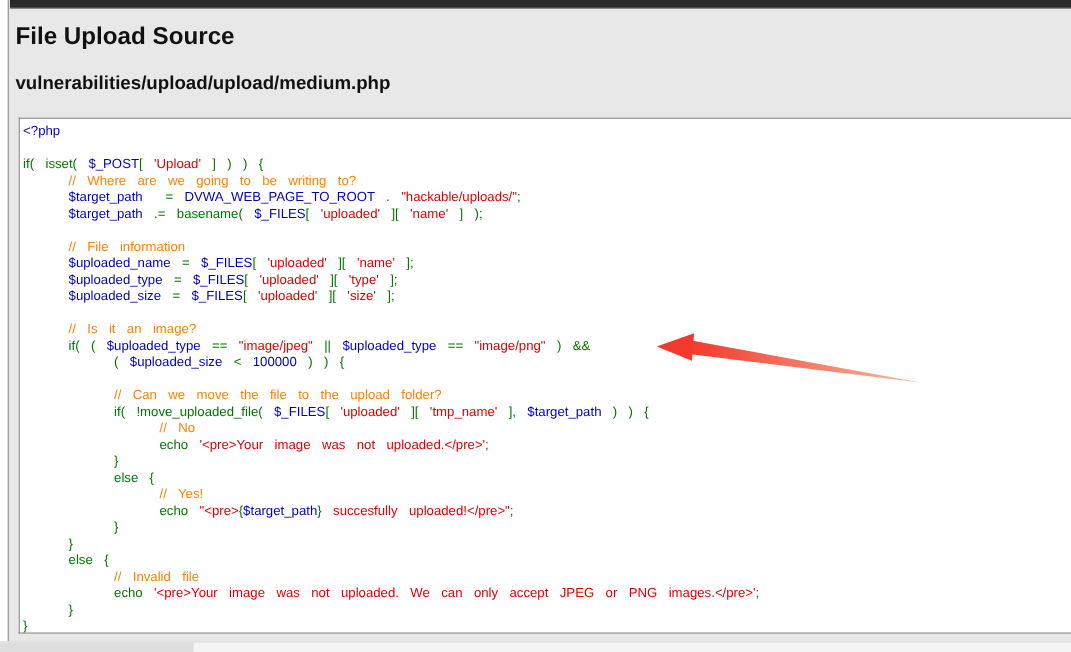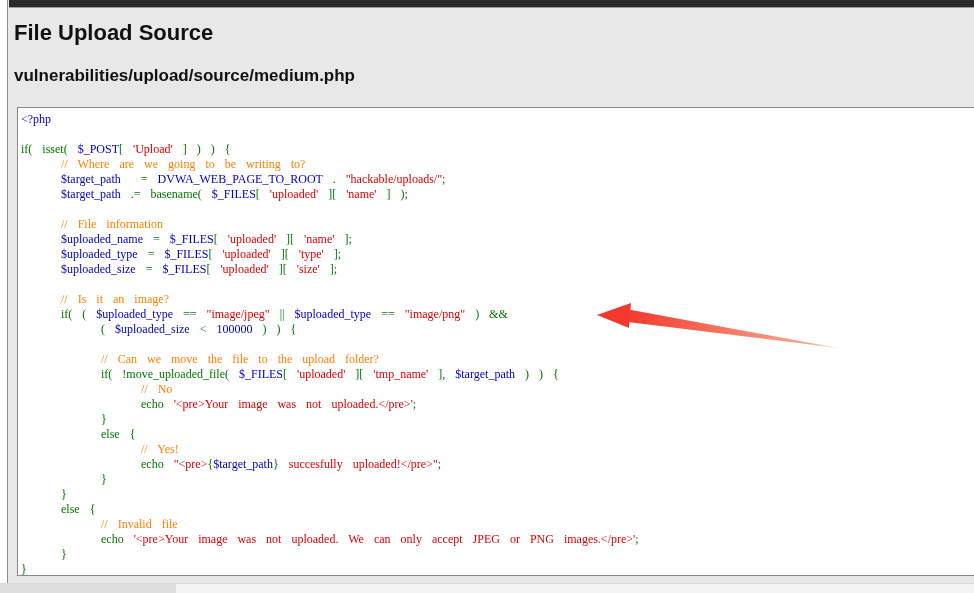--- a/index.html
+++ b/index.html
@@ -36,21 +36,21 @@
   .code-box {
     position: absolute; left: 17px; top: 107px;
     width: 957px; height: 469px;
     background: #ffffff;
     border: 1px solid #888888;
     border-right: none;
     padding: 4px 0 0 3px;
     overflow: hidden;
   }
   .code-block {
-    font-family: Liberation Serif, serif;
+    font-family: Liberation Sans, sans-serif;
     font-size: 12px;
     line-height: 15px;
     white-space: pre;
     word-spacing: 7px;
   }
   .code-block div { height: 15px; }
   .annotation-arrow-svg {
     position: absolute; left: 560px; top: 293px;
     width: 300px; height: 70px;
     pointer-events: none;
@@ -67,21 +67,21 @@
     background: #dedede;
   }
 </style>
 </head>
 <body>
 
 <div class="left-strip"></div>
 <div class="top-bar"></div>
 
 <h1 class="page-title">File Upload Source</h1>
-<h2 class="source-path">vulnerabilities/upload/source/medium.php</h2>
+<h2 class="source-path">vulnerabilities/upload/upload/medium.php</h2>
 
 <div class="code-box">
   <div class="code-block"><div><span style="color: rgb(0, 0, 187);">&lt;?php</span></div><div>&nbsp;</div><div><span style="color: rgb(0, 119, 0);">if( isset( </span><span style="color: rgb(0, 0, 187);">$_POST</span><span style="color: rgb(0, 119, 0);">[ </span><span style="color: rgb(221, 0, 0);">'Upload'</span><span style="color: rgb(0, 119, 0);"> ] ) ) {</span></div><div><span style="color: rgb(255, 128, 0);">    // Where are we going to be writing to?</span></div><div><span style="color: rgb(0, 0, 187);">    $target_path</span><span style="color: rgb(0, 119, 0);">  = </span><span style="color: rgb(0, 0, 187);">DVWA_WEB_PAGE_TO_ROOT</span><span style="color: rgb(0, 119, 0);"> . </span><span style="color: rgb(221, 0, 0);">"hackable/uploads/"</span><span style="color: rgb(0, 119, 0);">;</span></div><div><span style="color: rgb(0, 0, 187);">    $target_path</span><span style="color: rgb(0, 119, 0);"> .= basename( </span><span style="color: rgb(0, 0, 187);">$_FILES</span><span style="color: rgb(0, 119, 0);">[ </span><span style="color: rgb(221, 0, 0);">'uploaded'</span><span style="color: rgb(0, 119, 0);"> ][ </span><span style="color: rgb(221, 0, 0);">'name'</span><span style="color: rgb(0, 119, 0);"> ] );</span></div><div>&nbsp;</div><div><span style="color: rgb(255, 128, 0);">    // File information</span></div><div><span style="color: rgb(0, 0, 187);">    $uploaded_name</span><span style="color: rgb(0, 119, 0);"> = </span><span style="color: rgb(0, 0, 187);">$_FILES</span><span style="color: rgb(0, 119, 0);">[ </span><span style="color: rgb(221, 0, 0);">'uploaded'</span><span style="color: rgb(0, 119, 0);"> ][ </span><span style="color: rgb(221, 0, 0);">'name'</span><span style="color: rgb(0, 119, 0);"> ];</span></div><div><span style="color: rgb(0, 0, 187);">    $uploaded_type</span><span style="color: rgb(0, 119, 0);"> = </span><span style="color: rgb(0, 0, 187);">$_FILES</span><span style="color: rgb(0, 119, 0);">[ </span><span style="color: rgb(221, 0, 0);">'uploaded'</span><span style="color: rgb(0, 119, 0);"> ][ </span><span style="color: rgb(221, 0, 0);">'type'</span><span style="color: rgb(0, 119, 0);"> ];</span></div><div><span style="color: rgb(0, 0, 187);">    $uploaded_size</span><span style="color: rgb(0, 119, 0);"> = </span><span style="color: rgb(0, 0, 187);">$_FILES</span><span style="color: rgb(0, 119, 0);">[ </span><span style="color: rgb(221, 0, 0);">'uploaded'</span><span style="color: rgb(0, 119, 0);"> ][ </span><span style="color: rgb(221, 0, 0);">'size'</span><span style="color: rgb(0, 119, 0);"> ];</span></div><div>&nbsp;</div><div><span style="color: rgb(255, 128, 0);">    // Is it an image?</span></div><div><span style="color: rgb(0, 119, 0);">    if( ( </span><span style="color: rgb(0, 0, 187);">$uploaded_type</span><span style="color: rgb(0, 119, 0);"> == </span><span style="color: rgb(221, 0, 0);">"image/jpeg"</span><span style="color: rgb(0, 119, 0);"> || </span><span style="color: rgb(0, 0, 187);">$uploaded_type</span><span style="color: rgb(0, 119, 0);"> == </span><span style="color: rgb(221, 0, 0);">"image/png"</span><span style="color: rgb(0, 119, 0);"> ) &amp;&amp;</span></div><div><span style="color: rgb(0, 119, 0);">        ( </span><span style="color: rgb(0, 0, 187);">$uploaded_size</span><span style="color: rgb(0, 119, 0);"> &lt; </span><span style="color: rgb(0, 0, 187);">100000</span><span style="color: rgb(0, 119, 0);"> ) ) {</span></div><div>&nbsp;</div><div><span style="color: rgb(255, 128, 0);">        // Can we move the file to the upload folder?</span></div><div><span style="color: rgb(0, 119, 0);">        if( !move_uploaded_file( </span><span style="color: rgb(0, 0, 187);">$_FILES</span><span style="color: rgb(0, 119, 0);">[ </span><span style="color: rgb(221, 0, 0);">'uploaded'</span><span style="color: rgb(0, 119, 0);"> ][ </span><span style="color: rgb(221, 0, 0);">'tmp_name'</span><span style="color: rgb(0, 119, 0);"> ], </span><span style="color: rgb(0, 0, 187);">$target_path</span><span style="color: rgb(0, 119, 0);"> ) ) {</span></div><div><span style="color: rgb(255, 128, 0);">            // No</span></div><div><span style="color: rgb(0, 119, 0);">            echo </span><span style="color: rgb(221, 0, 0);">'&lt;pre&gt;Your image was not uploaded.&lt;/pre&gt;'</span><span style="color: rgb(0, 119, 0);">;</span></div><div><span style="color: rgb(0, 119, 0);">        }</span></div><div><span style="color: rgb(0, 119, 0);">        else {</span></div><div><span style="color: rgb(255, 128, 0);">            // Yes!</span></div><div><span style="color: rgb(0, 119, 0);">            echo </span><span style="color: rgb(221, 0, 0);">"&lt;pre&gt;</span><span style="color: rgb(0, 119, 0);">{</span><span style="color: rgb(0, 0, 187);">$target_path</span><span style="color: rgb(0, 119, 0);">}</span><span style="color: rgb(221, 0, 0);"> succesfully uploaded!&lt;/pre&gt;"</span><span style="color: rgb(0, 119, 0);">;</span></div><div><span style="color: rgb(0, 119, 0);">        }</span></div><div><span style="color: rgb(0, 119, 0);">    }</span></div><div><span style="color: rgb(0, 119, 0);">    else {</span></div><div><span style="color: rgb(255, 128, 0);">        // Invalid file</span></div><div><span style="color: rgb(0, 119, 0);">        echo </span><span style="color: rgb(221, 0, 0);">'&lt;pre&gt;Your image was not uploaded. We can only accept JPEG or PNG images.&lt;/pre&gt;'</span><span style="color: rgb(0, 119, 0);">;</span></div><div><span style="color: rgb(0, 119, 0);">    }</span></div><div><span style="color: rgb(0, 119, 0);">}</span></div></div>
 </div>
 
 <svg class="annotation-arrow-svg" viewBox="0 0 300 70" xmlns="http://www.w3.org/2000/svg">
   <defs>
     <linearGradient id="arrowGrad" x1="0" y1="0" x2="1" y2="0">
       <stop id="arrowStop1" offset="0" stop-color="#F2392C"></stop>
       <stop id="arrowStop2" offset="1" stop-color="#F8BC9E"></stop>

